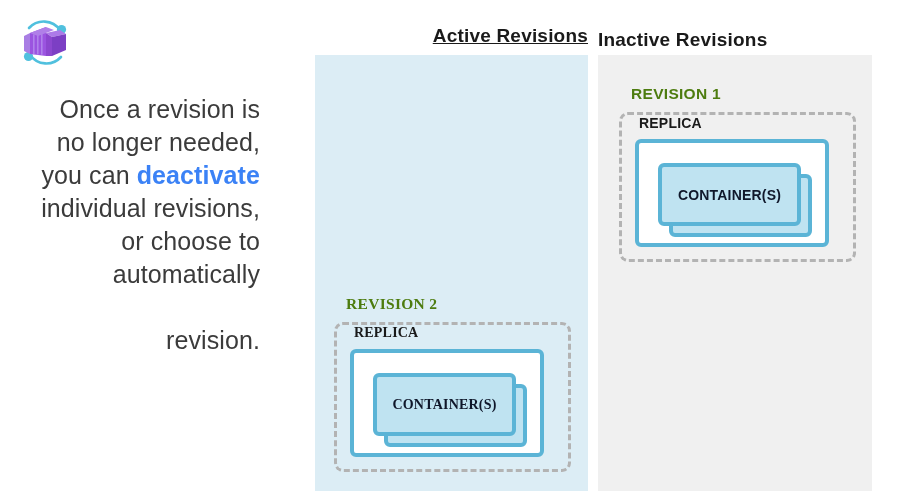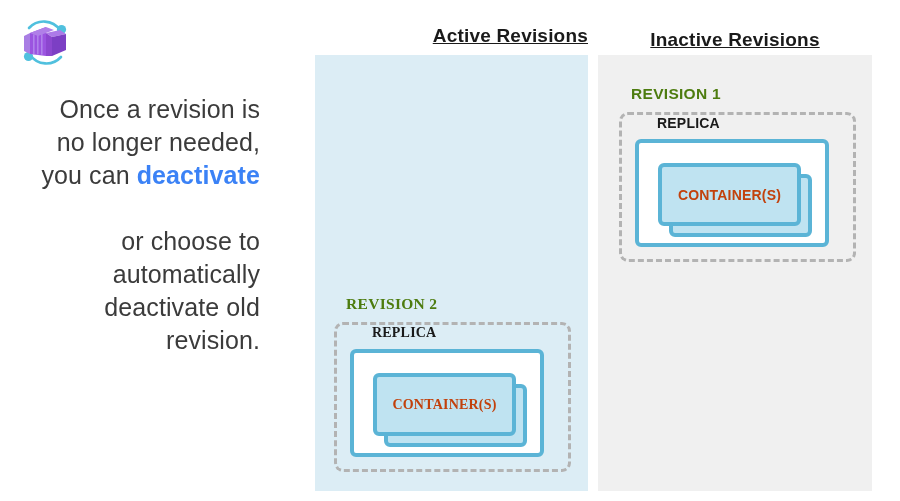--- a/index.html
+++ b/index.html
@@ -80,22 +80,20 @@
     left: 315px;
     top: 25px;
     width: 273px;
     text-align: right;
     text-decoration: underline;
   }
   #inactive-heading {
     left: 598px;
     top: 29px;
     width: 274px;
-    text-align: center;
-    text-decoration: underline;
   }
 
   
   .revision-group {
     position: absolute;
   }
   #revision-1-group { left: 619px; top: 85px; width: 238px; height: 178px; }
   #revision-2-group { left: 334px; top: 295px; width: 238px; height: 178px; font-family: Liberation Serif, serif; }
 
   .revision-label {
@@ -123,21 +121,20 @@
   .replica-label {
     position: absolute;
     left: 20px;
     top: 30px;
     font-size: 14px;
     font-weight: bold;
     color: #1a1a1a;
     letter-spacing: 0.2px;
     white-space: nowrap;
     z-index: 4;
-    margin-left: 18px;
   }
 
   .replica-box {
     position: absolute;
     left: 16px;
     top: 54px;
     width: 194px;
     height: 108px;
     border: 4px solid #5bb4d6;
     border-radius: 6px;
@@ -170,21 +167,21 @@
     background: #bfe3f1;
     box-sizing: border-box;
     z-index: 5;
     display: flex;
     align-items: center;
     justify-content: center;
   }
   .container-label {
     font-size: 14px;
     font-weight: bold;
-    color: #c2410c;
+    color: #0f172a;
     letter-spacing: 0.2px;
     white-space: nowrap;
   }
 </style>
 </head>
 <body>
 
 <div id="left-column">
 
   <div id="brand-logo">
@@ -208,24 +205,24 @@
 
       <polygon points="30,17 36,21 36,40 30,40" fill="#8c47cf"></polygon>
       <polygon points="36,21 50,18 50,34 36,40" fill="#7c3fc4"></polygon>
     </svg>
   </div>
 
   <div id="intro-paragraph">
     <span>Once a revision is</span><br>
     <span>no longer needed,</span><br>
     <span>you can </span><span class="strong">deactivate</span><br>
-    <br>
+    <span>individual revisions,</span><br>
     <span>or choose to</span><br>
     <span>automatically</span><br>
-    <span>deactivate old</span><br>
+    <br>
     <span>revision.</span>
   </div>
 
 </div>
 
 <div class="panel" id="active-panel"></div>
 <div class="panel" id="inactive-panel"></div>
 
 <div class="column-heading" id="active-heading">Active Revisions</div>
 <div class="column-heading" id="inactive-heading">Inactive Revisions</div>

